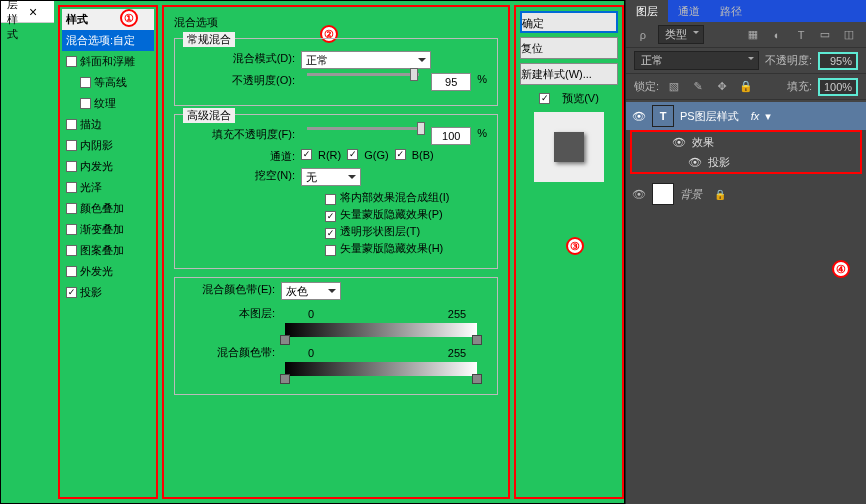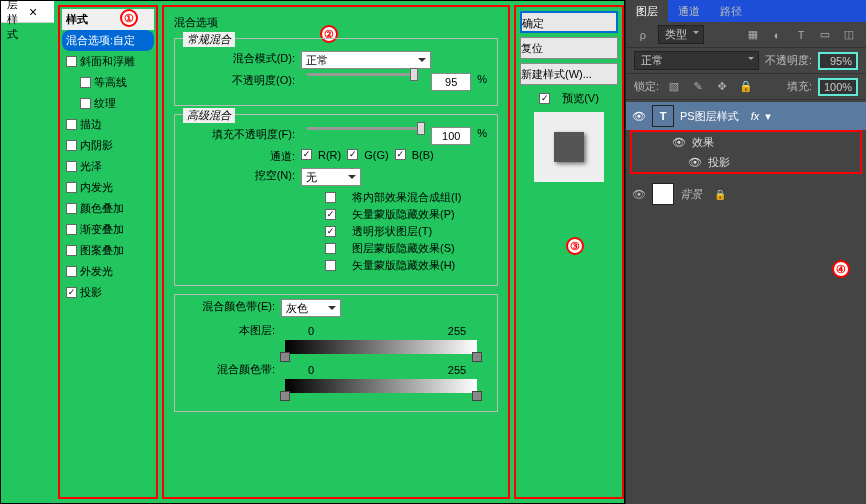--- a/index.html
+++ b/index.html
@@ -10,37 +10,37 @@
 .close-x { width: 30px; text-align: center; cursor: pointer; font-size: 14px; }
 .dialog-body { flex: 1; display: flex; padding: 4px; gap: 4px; }
 .styles-col { width: 100px; border: 2px solid #f00; padding: 2px; position: relative; }
 .badge { position: absolute; width: 18px; height: 18px; border: 2px solid #f00; border-radius: 50%; color: #f00; font-weight: bold; display: flex; align-items: center; justify-content: center; background: #fff; font-size: 11px; }
 .b1 { top: 2px; right: 18px; }
 .b2 { top: 18px; right: 170px; }
 .b3 { left: 50px; top: 230px; }
 .b4 { right: 10px; top: 128px; }
 .styles-header { background: #f0f0f0; padding: 3px 4px; font-weight: bold; }
 .style-item { padding: 3px 4px; display: flex; align-items: center; gap: 3px; }
-.style-item.selected { background: #0069d6; color: #fff; border-radius: 8px; }
+.style-item.selected { background: #0069d6; color: #fff; }
 .style-item.indent { padding-left: 18px; }
 .chk { width: 11px; height: 11px; border: 1px solid #666; background: #fff; display: inline-flex; align-items: center; justify-content: center; font-size: 9px; line-height: 1; }
 .chk.on::after { content: "✓"; color: #000; }
 .options-col { flex: 1; border: 2px solid #f00; padding: 6px 10px; position: relative; }
 .fieldset { border: 1px solid #bbb; margin: 4px 0 8px; padding: 8px 10px 10px; position: relative; }
-.fieldset .legend { position: absolute; top: -7px; left: 8px; background: #f0f0f0; padding: 0 4px; font-style: italic; }
+.fieldset .legend { position: absolute; top: -7px; left: 8px; background: #f0f0f0; padding: 0 4px; }
 .opt-title { padding: 2px 0 4px; }
 .row { display: flex; align-items: flex-start; gap: 6px; margin: 4px 0; }
 .row .lbl { width: 110px; text-align: right; }
 .select { border: 1px solid #888; background: #fff; height: 18px; padding: 0 18px 0 4px; position: relative; display: inline-flex; align-items: center; min-width: 60px; }
 .select.wide { width: 130px; }
 .select::after { content: ""; position: absolute; right: 4px; top: 6px; border: 4px solid transparent; border-top-color: #333; }
 .slider { height: 3px; background: #999; flex: 1; position: relative; margin: 0 6px; }
 .slider .thumb { position: absolute; top: -5px; width: 8px; height: 13px; background: #ddd; border: 1px solid #666; }
 .numbox { width: 40px; height: 18px; border: 1px solid #888; background: #fff; text-align: center; line-height: 16px; }
-.chkrow { display: flex; align-items: center; gap: 16px; margin: 2px 0 2px 140px; }
+.chkrow { display: flex; align-items: flex-end; gap: 4px; margin: 2px 0 2px 140px; }
 .grad-row { display: flex; align-items: center; gap: 6px; margin: 6px 0 2px; }
 .grad-lbl { width: 90px; text-align: right; }
 .grad-num { width: 60px; text-align: center; }
 .gradbar { height: 14px; background: linear-gradient(to right, #000, #fff); position: relative; margin: 2px 10px 8px 100px; }
 .gradbar .handle { position: absolute; top: 12px; width: 10px; height: 10px; background: #888; border: 1px solid #444; }
 .buttons-col { width: 110px; border: 2px solid #f00; padding: 4px; position: relative; }
 .btn { display: block; width: 100%; height: 22px; border: 1px solid #888; background: #e8e8e8; margin-bottom: 4px; text-align: left; line-height: 20px; cursor: pointer; }
 .btn.primary { border: 2px solid #0069d6; color: #000; }
 .chk-inline { display: flex; align-items: center; gap: 12px; justify-content: center; margin: 6px 0; text-align: right; }
 .preview-box { width: 70px; height: 70px; background: #eee; margin: 6px auto; display: flex; align-items: center; justify-content: center; }
@@ -97,25 +97,25 @@
       <div class="style-item">
           <span class="chk"></span>
           <span>描边</span>
         </div>
       <div class="style-item">
           <span class="chk"></span>
           <span>内阴影</span>
         </div>
       <div class="style-item">
           <span class="chk"></span>
+          <span>内发光</span>
+        </div>
+      <div class="style-item">
+          <span class="chk"></span>
           <span>光泽</span>
-        </div>
-      <div class="style-item">
-          <span class="chk"></span>
-          <span>内发光</span>
         </div>
       <div class="style-item">
           <span class="chk"></span>
           <span>颜色叠加</span>
         </div>
       <div class="style-item">
           <span class="chk"></span>
           <span>渐变叠加</span>
         </div>
       <div class="style-item">
@@ -186,24 +186,20 @@
         <div class="chkrow">
             <span class="chk on"></span>
             <span>矢量蒙版隐藏效果(P)</span>
           </div>
         <div class="chkrow">
             <span class="chk on"></span>
             <span>透明形状图层(T)</span>
           </div>
         <div class="chkrow">
             <span class="chk"></span>
-            <span>图层蒙版隐藏效果(S)</span>
-          </div>
-        <div class="chkrow">
-            <span class="chk"></span>
             <span>矢量蒙版隐藏效果(H)</span>
           </div>
       </div>
 
       <div class="fieldset">
         <div class="row" style="margin-top:-4px">
           <span class="lbl" style="width:90px">混合颜色带(E):</span>
           <span class="select">
               <span>灰色</span>
             </span>

